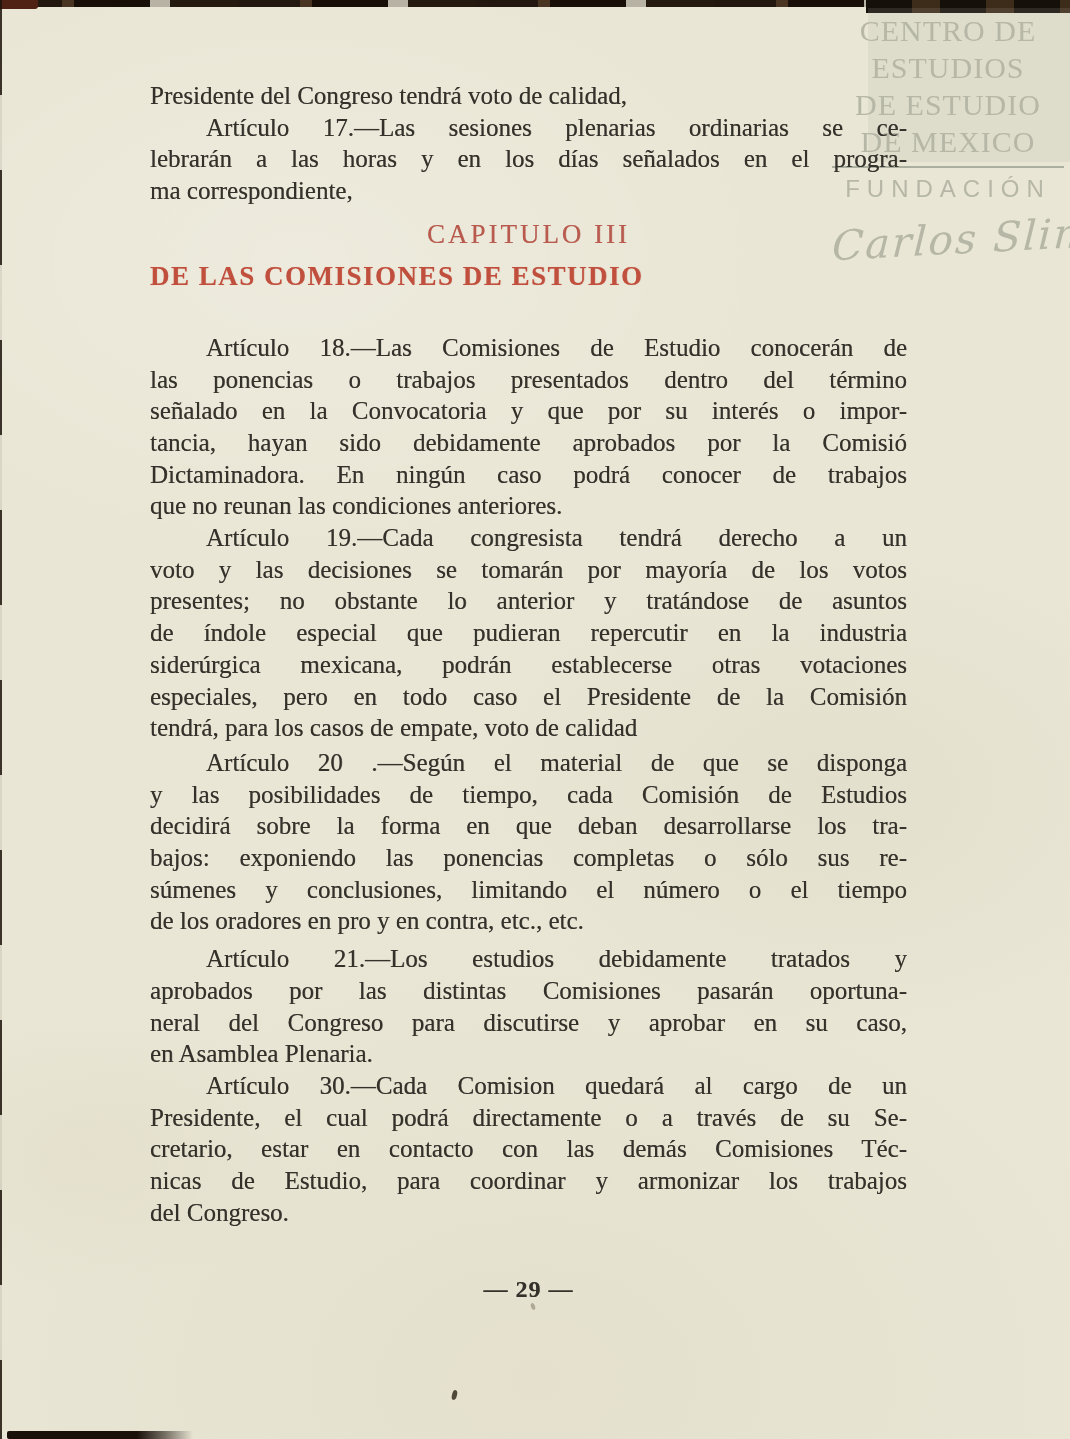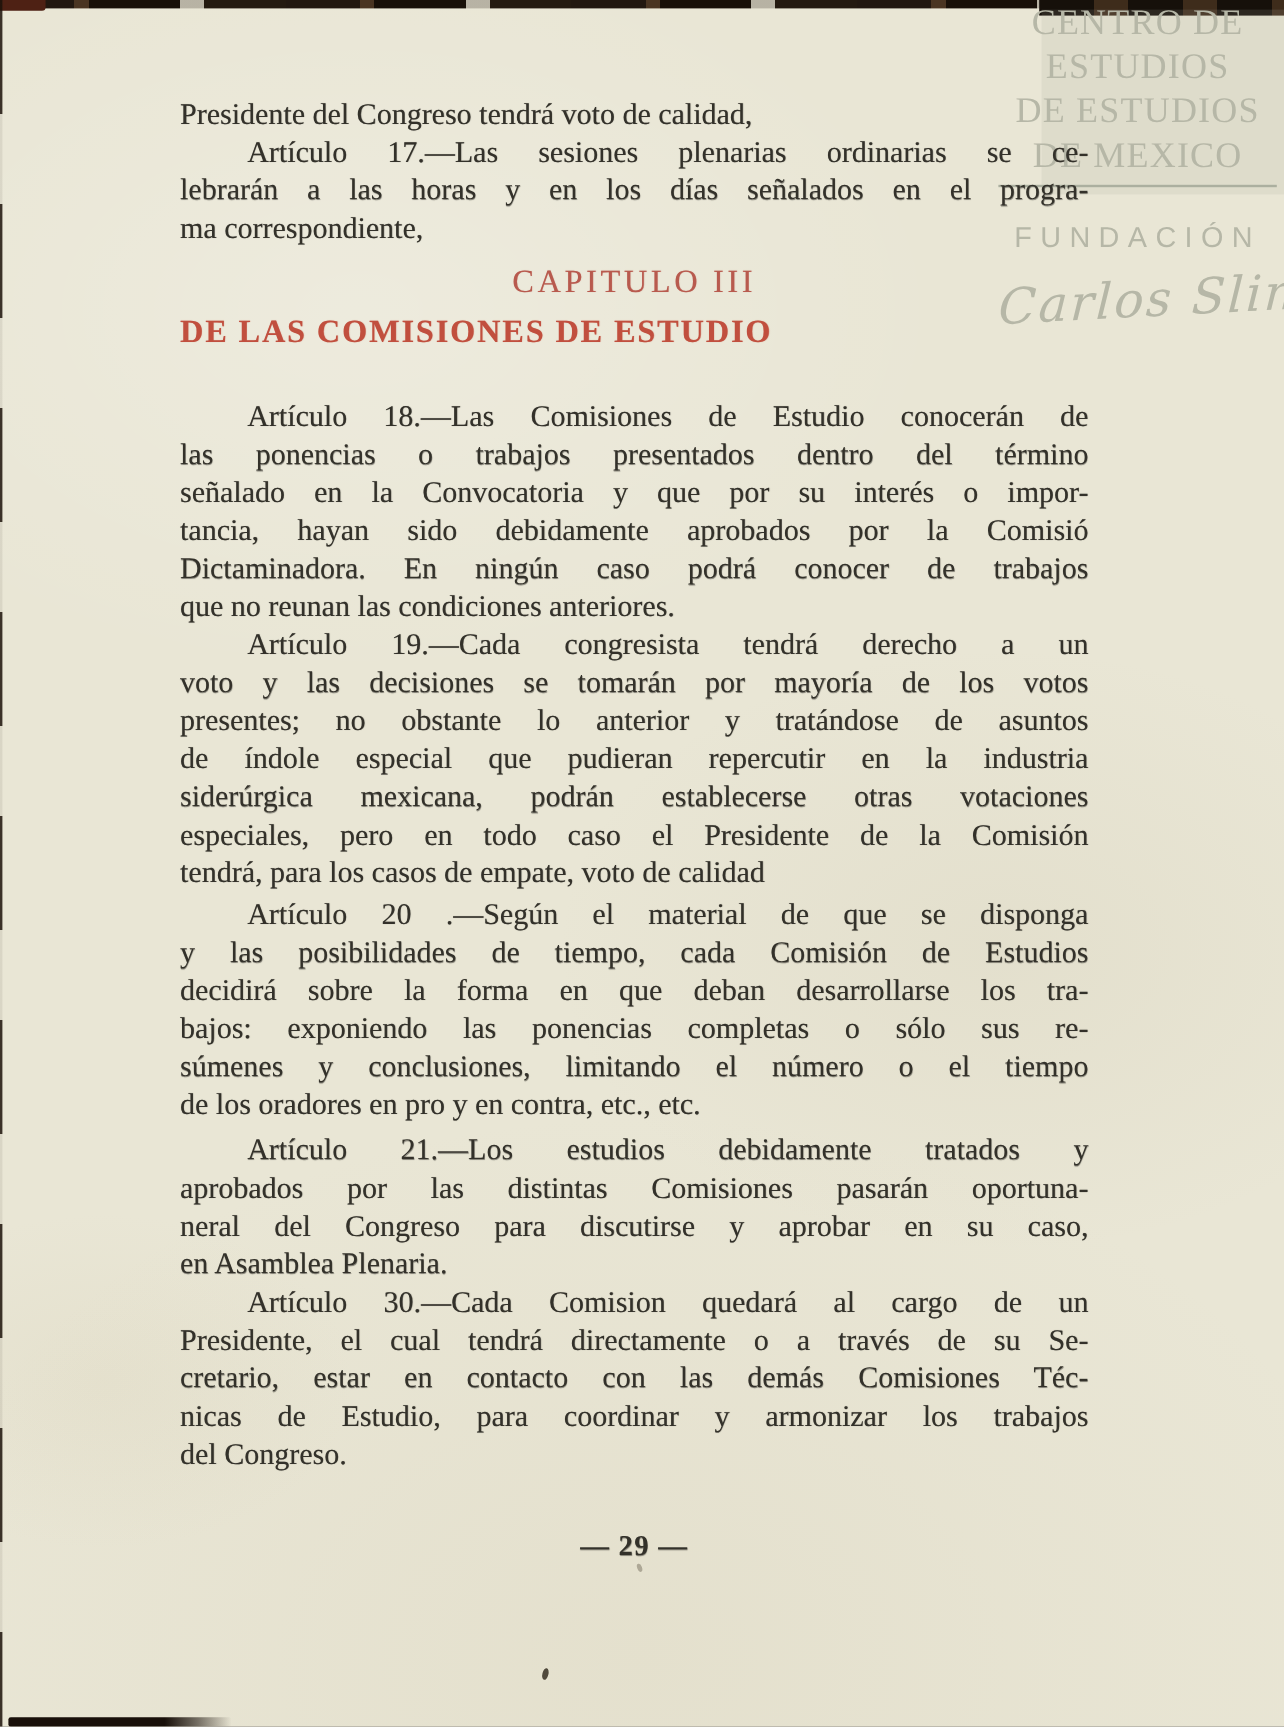--- a/index.html
+++ b/index.html
@@ -41,32 +41,32 @@
     border-radius:2px;
   }
   .speck-a{position:absolute;left:452px;top:1390px;width:5px;height:10px;
     background:#3f382b;border-radius:50%;transform:rotate(14deg);opacity:.9;}
   .speck-b{position:absolute;left:531px;top:1303px;width:4px;height:7px;
     background:#6a6351;border-radius:50%;transform:rotate(-20deg);opacity:.45;}
   
   .wm-tint{position:absolute;left:868px;top:8px;width:202px;height:154px;
     background:rgba(166,168,155,0.16);}
   .watermark{
-    position:absolute;top:0;right:6px;width:232px;
+    position:absolute;top:12px;right:6px;width:232px;
     text-align:center;color:var(--wm,#b6b7a7);
     user-select:none;
   }
   .wm-line{
     font-family:"Liberation Serif","DejaVu Serif",serif;
     font-size:30px;line-height:37px;letter-spacing:1px;font-weight:400;
   }
   .wm-rule{border:0;border-top:2px solid #abaf9f;margin:6px 0 0 0;width:100%;}
   .wm-foundation{
     font-family:"Liberation Sans","DejaVu Sans",sans-serif;
-    font-size:24px;line-height:26px;letter-spacing:7px;margin-top:30px;
+    font-size:24px;line-height:26px;letter-spacing:7px;margin-top:8px;
     white-space:nowrap;
   }
   .wm-signature{
     font-family:"DejaVu Serif","Liberation Serif",serif;
     font-style:italic;font-size:41px;line-height:44px;margin-top:16px;
     transform:rotate(-3deg) skewX(-6deg);
     letter-spacing:2px;white-space:nowrap;
   }
   
   .text-block{
@@ -111,21 +111,21 @@
   <div class="top-left-mark" data-name="scan-top-left-mark"></div>
   <div class="left-edge" data-name="scan-left-edge"></div>
   <div class="bottom-edge" data-name="scan-bottom-edge"></div>
   <div class="speck-a" data-name="ink-speck"></div>
   <div class="speck-b" data-name="ink-speck"></div>
 
   <div class="wm-tint" data-name="watermark-tint"></div>
   <div class="watermark" data-name="archive-watermark">
     <div class="wm-line" data-name="watermark-line">CENTRO DE</div>
     <div class="wm-line" data-name="watermark-line">ESTUDIOS</div>
-    <div class="wm-line" data-name="watermark-line">DE ESTUDIOS</div>
+    <div class="wm-line" data-name="watermark-line">DE ESTUDIO</div>
     <div class="wm-line" data-name="watermark-line">DE MEXICO</div>
     <div class="wm-rule" data-name="watermark-rule"></div>
     <div class="wm-foundation" data-name="watermark-foundation-label">FUNDACIÓN</div>
     <div class="wm-signature" data-name="watermark-signature">Carlos Slim</div>
   </div>
 
   <div class="text-block" data-name="text-block" id="text-block">
       <div class="paragraph" data-name="continuation-paragraph">
         <div class="para-line end" data-name="text-line">Presidente del Congreso tendrá voto de calidad,</div>
       </div>
@@ -162,21 +162,21 @@
         <div class="para-line end" data-name="text-line">de los oradores en pro y en contra, etc., etc.</div>
       </div>
       <div class="paragraph" data-name="articulo-21">
         <div class="para-line first-indent" data-name="text-line">Artículo 21.—Los estudios debidamente tratados y</div>
         <div class="para-line" data-name="text-line">aprobados por las distintas Comisiones pasarán oportuna-</div>
         <div class="para-line" data-name="text-line">neral del Congreso para discutirse y aprobar en su caso,</div>
         <div class="para-line end" data-name="text-line">en Asamblea Plenaria.</div>
       </div>
       <div class="paragraph" data-name="articulo-22">
         <div class="para-line first-indent" data-name="text-line">Artículo 30.—Cada Comision quedará al cargo de un</div>
-        <div class="para-line" data-name="text-line">Presidente, el cual tendrá directamente o a través de su Se-</div>
+        <div class="para-line" data-name="text-line">Presidente, el cual podrá directamente o a través de su Se-</div>
         <div class="para-line" data-name="text-line">cretario, estar en contacto con las demás Comisiones Téc-</div>
         <div class="para-line" data-name="text-line">nicas de Estudio, para coordinar y armonizar los trabajos</div>
         <div class="para-line end" data-name="text-line">del Congreso.</div>
       </div>
     </div>
 
   <div class="page-number" data-name="page-number">— 29 —</div>
 
 </div>
 

